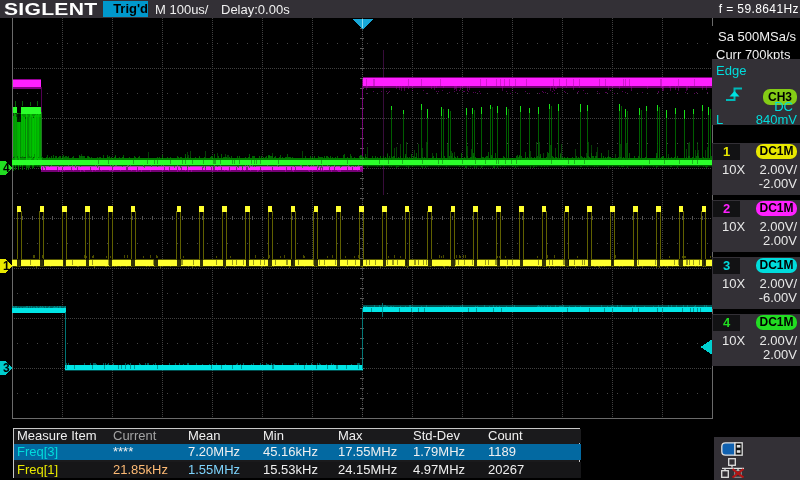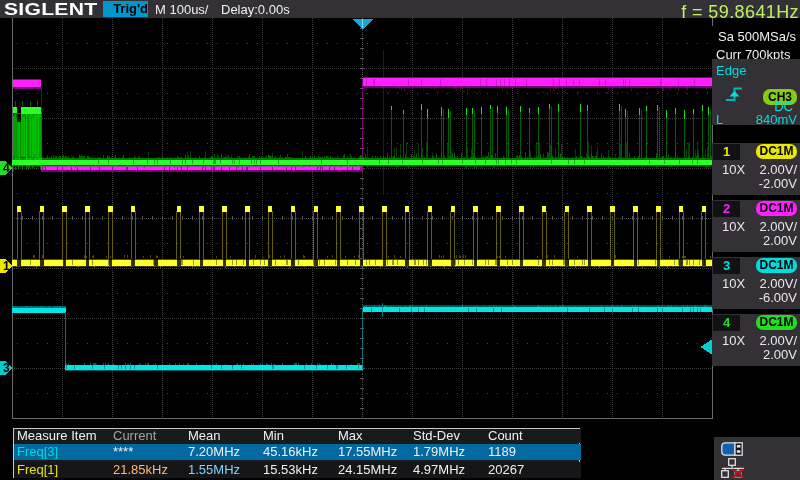--- a/index.html
+++ b/index.html
@@ -194,21 +194,21 @@
       <polygon points="712,339.5 712,354.5 700.5,347" fill="#00d0d0"></polygon>
       <polygon points="351.5,18.5 373.5,18.5 362.5,29.5" fill="#18a8d8"></polygon>
       <line x1="362.5" y1="19" x2="362.5" y2="28" stroke="#8adcf0" stroke-width="1.5"></line>
 </svg>
 
 <div style="position:absolute;left:0;top:0;width:800px;height:18px;background:#333036;">
  <div style="position:absolute;left:4px;top:0px;color:#fff;font-size:16px;font-weight:bold;letter-spacing:0.2px;transform:scale(1.32,1.08);transform-origin:left top;">SIGLENT</div>
  <div style="position:absolute;left:103px;top:1px;width:45px;height:16px;background:#0098cc;color:#000;font-size:13px;font-weight:bold;text-align:right;line-height:16px;">Trig'd</div>
  <div style="position:absolute;left:155px;top:2px;color:#f0f0f0;font-size:13px;">M 100us/</div>
  <div style="position:absolute;left:221px;top:2px;color:#f0f0f0;font-size:13px;">Delay:0.00s</div>
- <div style="position:absolute;right:1px;top:1.5px;color:#bef264;font-size:18px;letter-spacing:0.4px;">f = 59.8641Hz</div>
+ <div style="position:absolute;right:1px;top:1.5px;color:#ffffff;font-size:12px;letter-spacing:0.4px;">f = 59.8641Hz</div>
 </div>
 
 <div style="position:absolute;left:712px;top:18px;width:88px;height:48px;background:#000;color:#f0f0f0;font-size:13px;margin-top:8px;">
  <div style="position:absolute;left:6px;top:3px;">Sa 500MSa/s</div>
  <div style="position:absolute;left:4px;top:21px;">Curr 700kpts</div>
 </div>
 <div style="position:absolute;left:712px;top:59px;width:88px;height:66px;background:#333036;color:#00dcdc;font-size:13px;">
  <div style="position:absolute;left:4px;top:4px;">Edge</div>
  <div style="position:absolute;right:3px;top:3px;width:34px;height:16px;background:#84cc16;border-radius:7px;color:#000;font-weight:bold;text-align:center;line-height:16px;font-size:12px;margin-top:27px;">CH3</div>
  <svg style="position:absolute;left:13px;top:27px;" width="18" height="16" viewBox="0 0 18 16">

